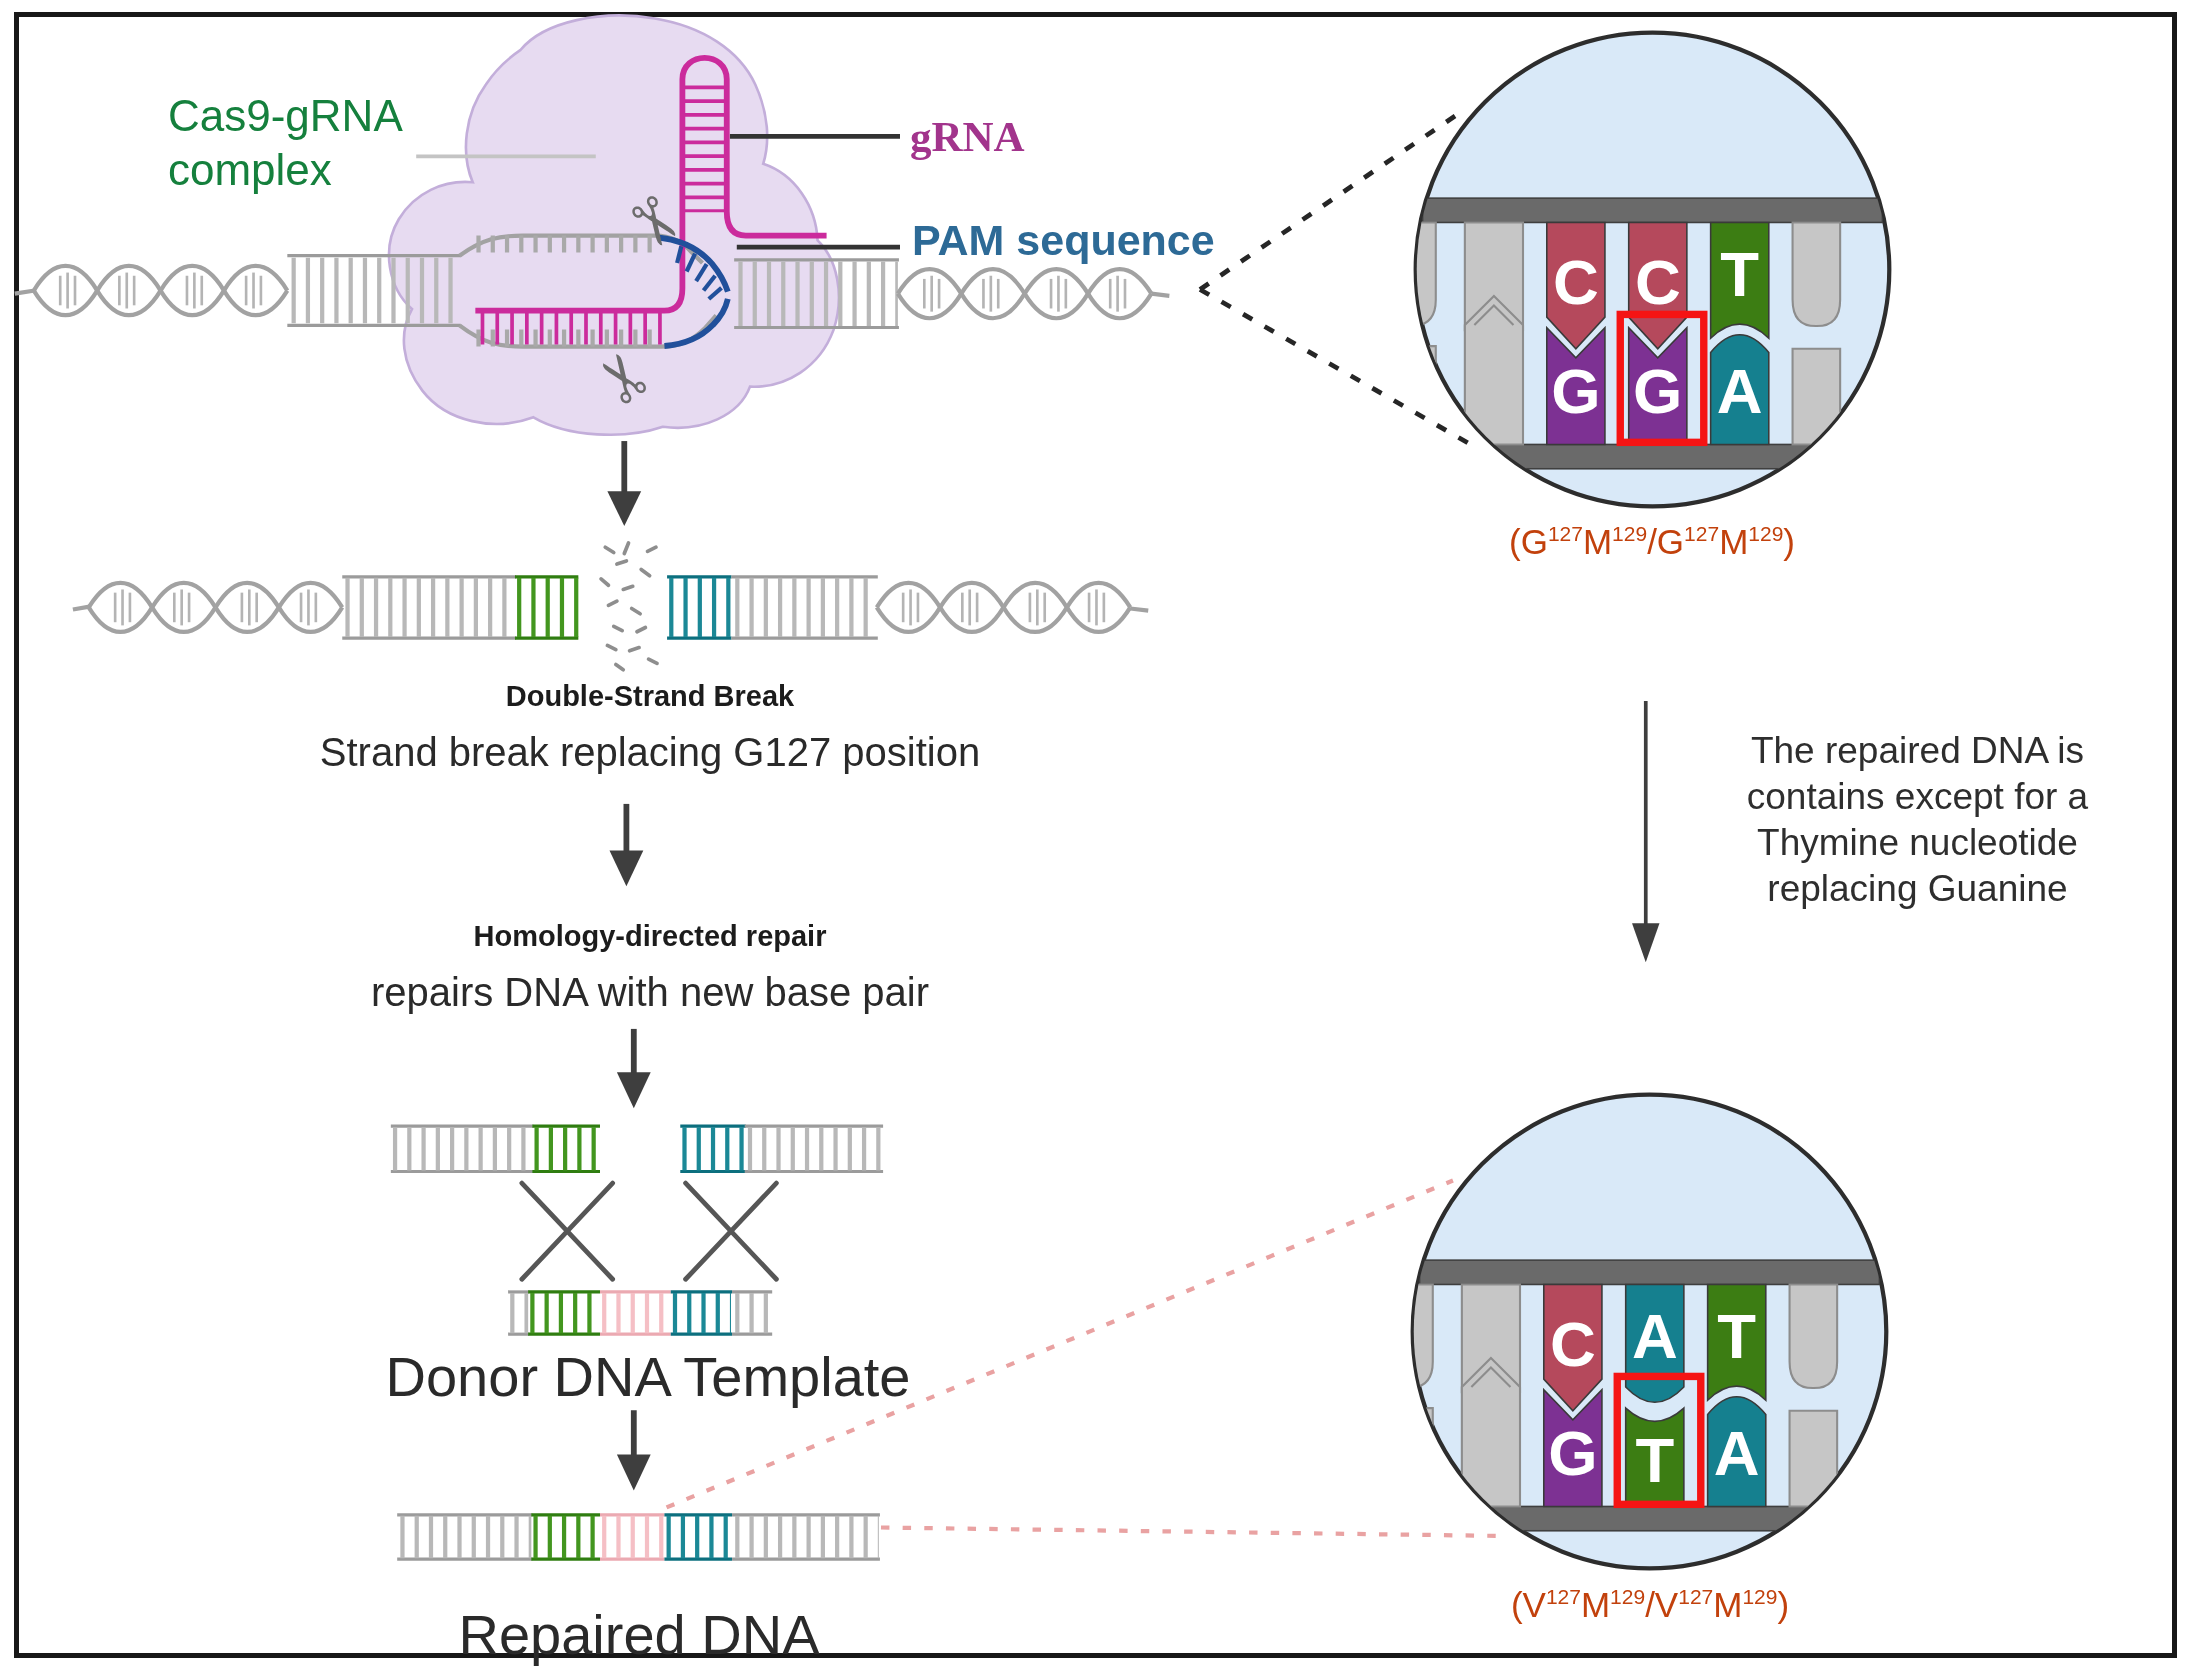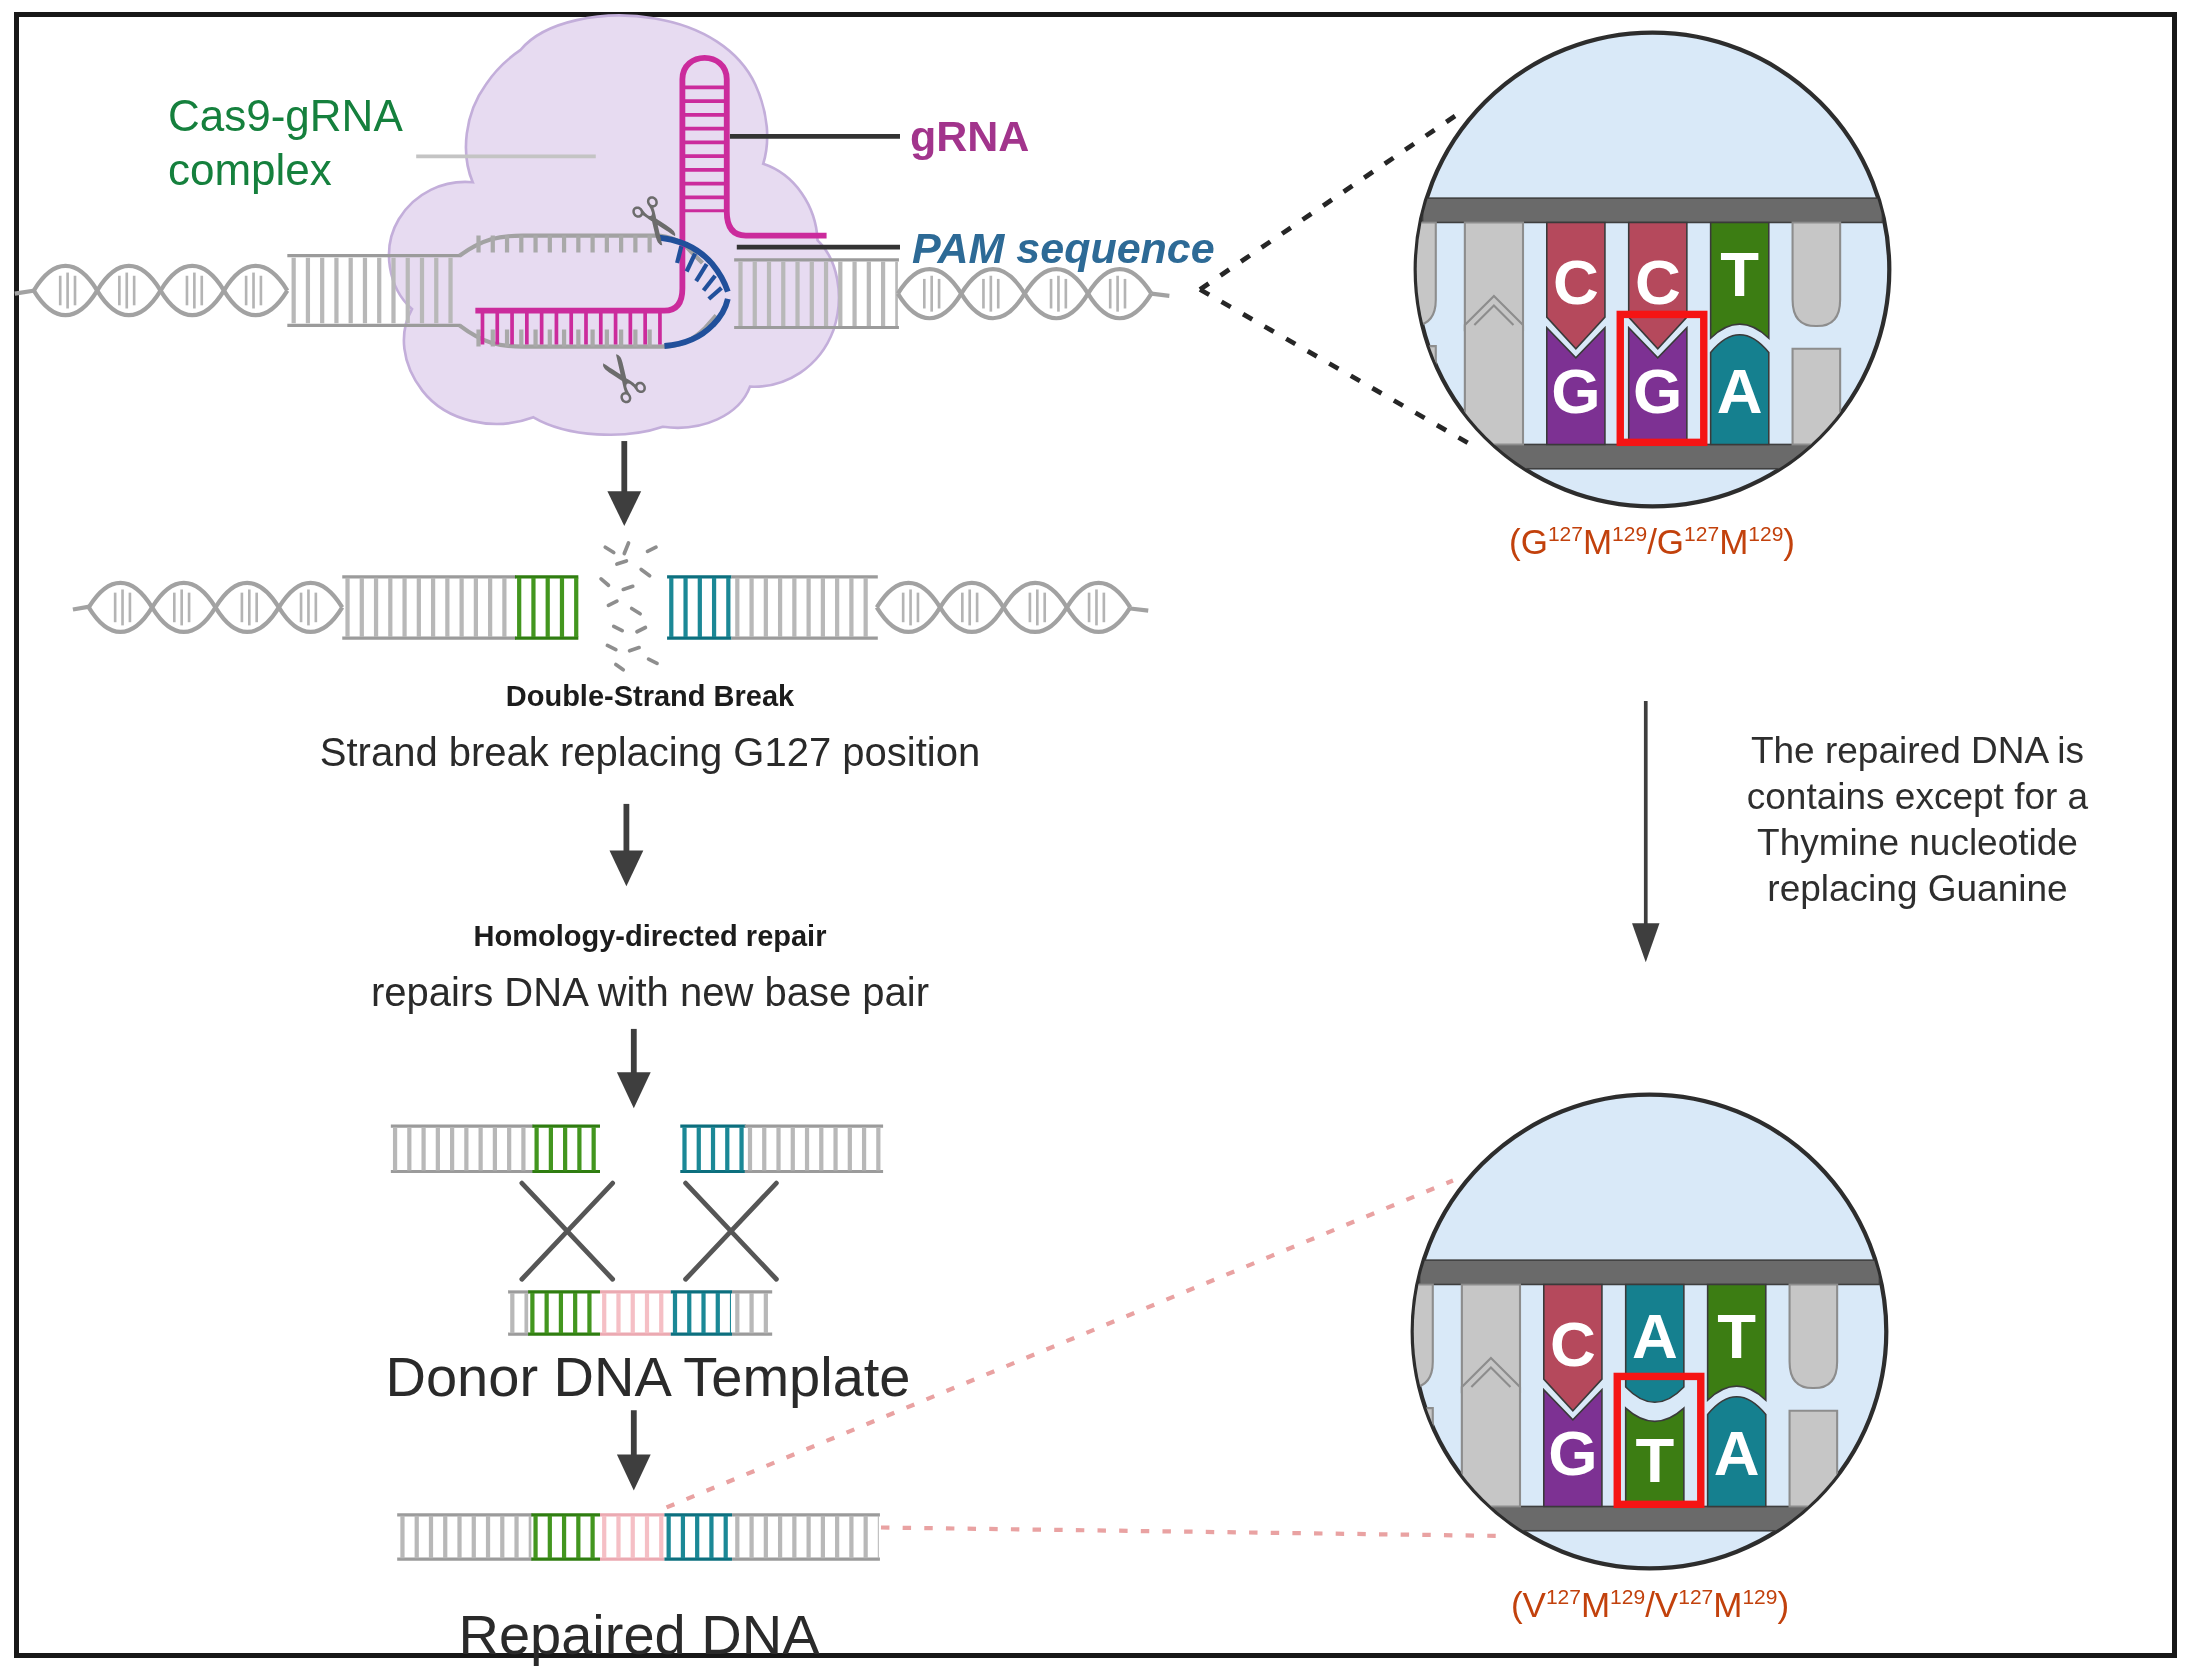--- a/index.html
+++ b/index.html
@@ -3,21 +3,21 @@
 <meta charset="utf-8">
 <style>
   html,body{margin:0;padding:0;background:#ffffff;}
   #canvas{position:relative;width:2194px;height:1677px;background:#ffffff;overflow:hidden;
           font-family:"Liberation Sans", sans-serif;}
   #frame{position:absolute;left:13.7px;top:11.6px;width:2153px;height:1636px;border:5.3px solid #181818;}
   svg{position:absolute;left:0;top:0;overflow:visible;}
   .lbl{position:absolute;white-space:nowrap;color:#232323;}
   .center{text-align:center;}
   .cas9{font-size:44px;line-height:54px;color:#15803d;font-weight:400;}
-  .grna{font-size:43px;color:#a2348c;font-weight:700;}
+  .grna{font-size:43px;color:#a2348c;font-weight:700;font-family:Liberation Serif, serif;}
   .pam{font-size:43px;color:#2d6a96;font-weight:700;}
   .h-bold{font-size:29px;font-weight:700;color:#1c1c1c;}
   .h-reg{font-size:40px;font-weight:400;color:#2a2a2a;}
   .big{font-size:56px;color:#2a2a2a;}
   .note{font-size:37px;line-height:46px;color:#2e2e2e;}
   .cap{font-size:35px;color:#c2410c;}
   .cap sup{font-size:21px;vertical-align:super;line-height:0;}
   .strand{fill:none;stroke:#a2a2a2;stroke-width:8;}
   .tick{stroke:#b4b4b4;stroke-width:5;}
   .rail-gray{stroke:#9b9b9b;stroke-width:6;}
@@ -319,21 +319,21 @@
       <rect x="394" y="540" width="158" height="242" fill="none" stroke-width="14" stroke="#f51414"></rect>
     </g>
   </svg>
 
   <div class="lbl cas9" style="left:168px;top:89px;">
     <div>Cas9-gRNA</div>
     <div>complex</div>
   </div>
 
   <div class="lbl grna" style="left:910px;top:112px;">gRNA</div>
-  <div class="lbl pam" style="left:912px;top:224px;font-style:italic;">PAM sequence</div>
+  <div class="lbl pam" style="left:912px;top:216px;">PAM sequence</div>
 
   <div class="lbl h-bold center" style="left:222px;top:680px;width:856px;">Double-Strand Break</div>
   <div class="lbl h-reg center" style="left:222px;top:730px;width:856px;">Strand break replacing G127 position</div>
 
   <div class="lbl h-bold center" style="left:222px;top:920px;width:856px;">Homology-directed repair</div>
   <div class="lbl h-reg center" style="left:222px;top:970px;width:856px;">repairs DNA with new base pair</div>
 
   <div class="lbl big center" style="left:220px;top:1344px;width:856px;">Donor DNA Template</div>
   <div class="lbl big center" style="left:211px;top:1602px;width:856px;">Repaired DNA</div>
 

